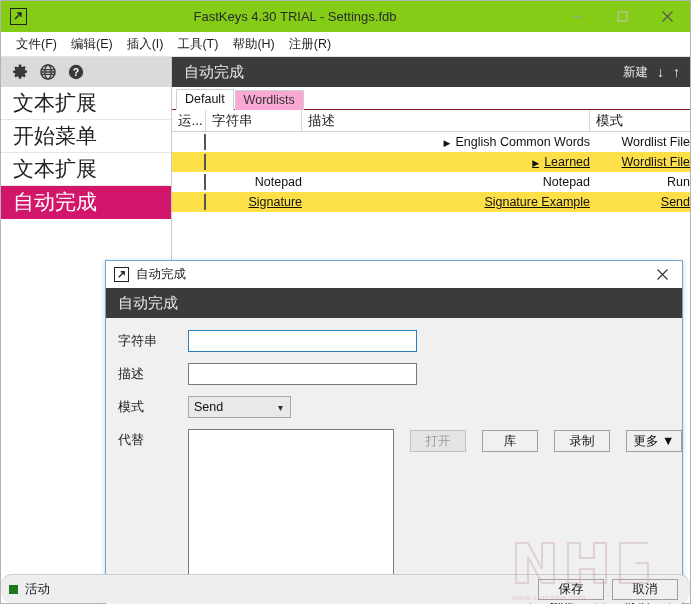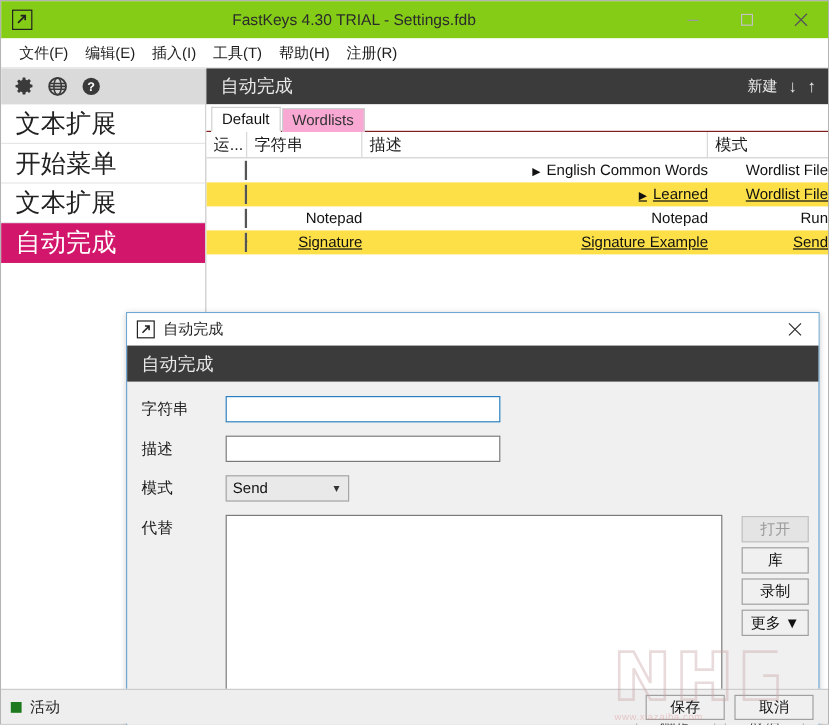--- a/index.html
+++ b/index.html
@@ -227,20 +227,21 @@
   .desc-indent { padding-left: 36px; }
   
   .statusbar {
     height: 28px;
     flex: 0 0 auto;
     background: #eeeeee;
     border-top: 1px solid #cccccc;
     display: flex;
     align-items: center;
     position: relative;
+    border-radius: 11px;
   }
   .status-dot {
     width: 9px; height: 9px;
     background: #1f7a1f;
     margin-left: 8px; margin-right: 7px;
   }
   .status-text { font-size: 12.5px; color: #222; flex: 1 1 auto;}
   .sb-btns { display: flex; gap: 8px; padding-right: 12px; }
   
   .btn {
@@ -349,22 +350,21 @@
   .ta-row { display: flex; }
   .textarea {
     width: 414px;
     height: 155px;
     border: 1px solid #7a7a7a;
     background: #ffffff;
     box-sizing: border-box;
   }
   .side-buttons {
     display: flex;
-    flex-direction: column;
-    gap: 4px;
+    gap: 16px;
     margin-left: 16px;
     padding-top: 1px;
   }
   .side-buttons .btn { min-width: 56px; width: 56px; height: 22px; }
   .dlg-footer {
     position: absolute;
     right: 12px;
     bottom: 9px;
     display: flex;
     gap: 8px;

